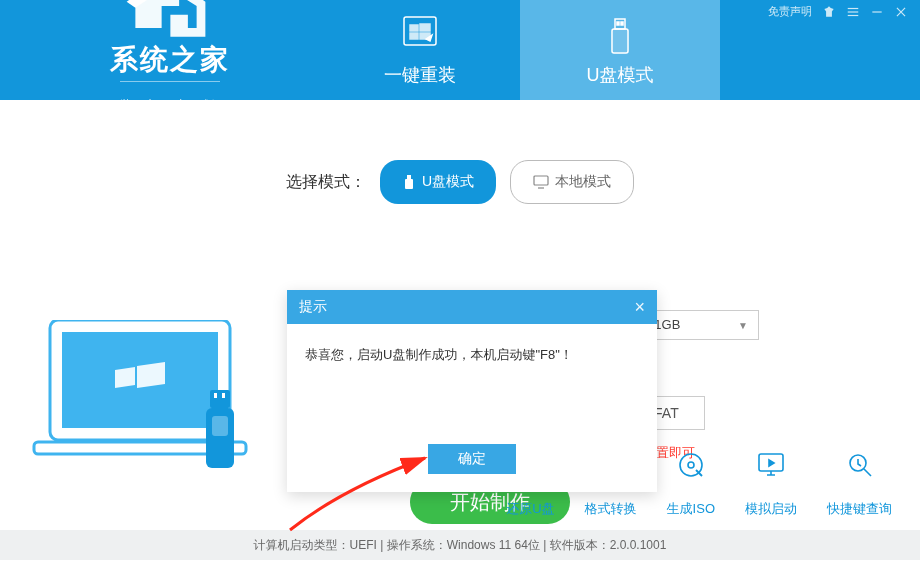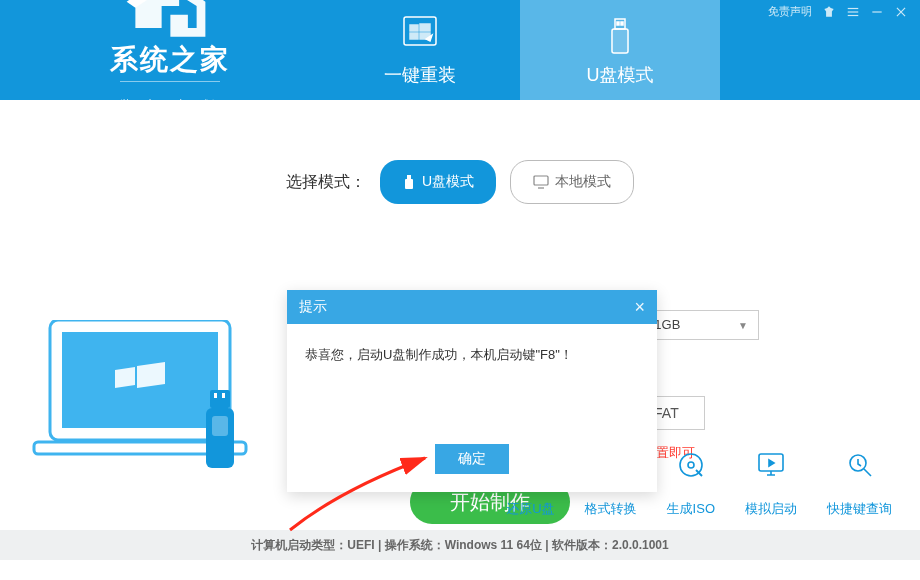--- a/index.html
+++ b/index.html
@@ -35,28 +35,28 @@
 .red-hint { position: absolute; top: 344px; left: 630px; color: #ff3a2f; font-size: 13px; }
 
 .big-btn { position: absolute; top: 380px; left: 410px; width: 160px; height: 44px; background: #3bbd4a; color: #fff; font-size: 20px; border-radius: 22px; display: flex; align-items: center; justify-content: center; cursor: pointer; }
 
 .laptop { position: absolute; left: 30px; top: 220px; }
 
 .tools { position: absolute; right: 28px; bottom: 12px; display: flex; gap: 30px; }
 .tool { display: flex; flex-direction: column; align-items: center; gap: 20px; color: #1296db; font-size: 13px; cursor: pointer; }
 .tool svg { width: 30px; height: 30px; }
 
-.statusbar { height: 30px; background: #eef0f1; display: flex; align-items: center; justify-content: center; font-size: 12px; color: #666; font-weight: bold; }
+.statusbar { height: 30px; background: #eef0f1; display: flex; align-items: center; justify-content: center; font-size: 12px; color: #666; }
 
 .modal { position: absolute; left: 287px; top: 190px; width: 370px; background: #fff; box-shadow: 0 4px 14px rgba(0,0,0,.15); }
 .modal-head { height: 34px; background: #38a7e4; color: #fff; display: flex; align-items: center; padding: 0 12px; font-size: 14px; }
 .modal-close { margin-left: auto; cursor: pointer; font-size: 18px; opacity: .9; }
 .modal-body { padding: 22px 18px 40px; font-size: 13px; color: #333; min-height: 120px; }
 .modal-foot { display: flex; justify-content: center; padding-bottom: 18px; }
-.ok-btn { width: 74px; height: 30px; background: #38a7e4; color: #fff; font-size: 14px; display: flex; align-items: center; justify-content: center; cursor: pointer; }
+.ok-btn { width: 88px; height: 30px; background: #38a7e4; color: #fff; font-size: 14px; display: flex; align-items: center; justify-content: center; cursor: pointer; }
 
 .arrow-annot { position: absolute; pointer-events: none; }
 </style>
 </head>
 <body>
 
 <div class="header">
   <div class="topbar">
     <span>免责声明</span>
     <svg width="14" height="14" viewBox="0 0 24 24" fill="#cde9f7">

